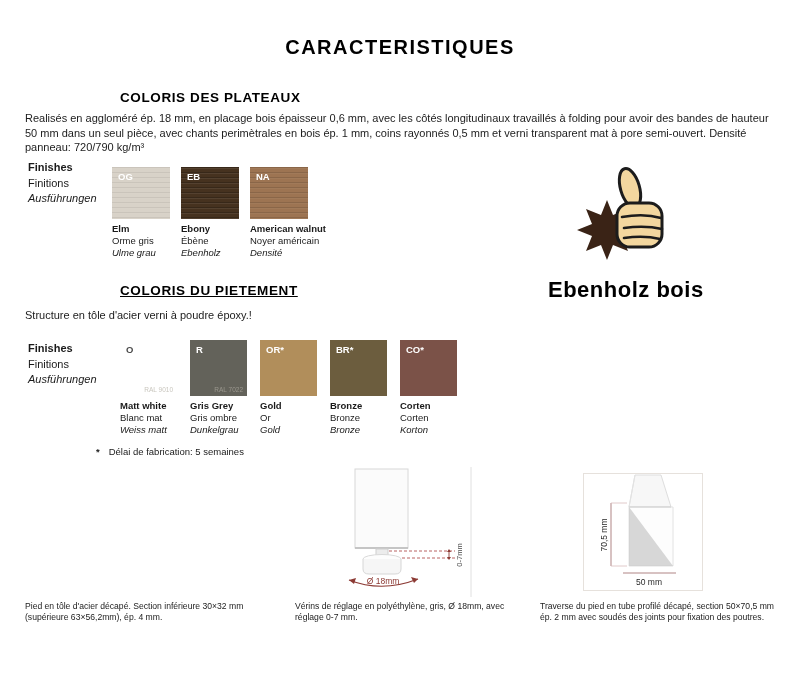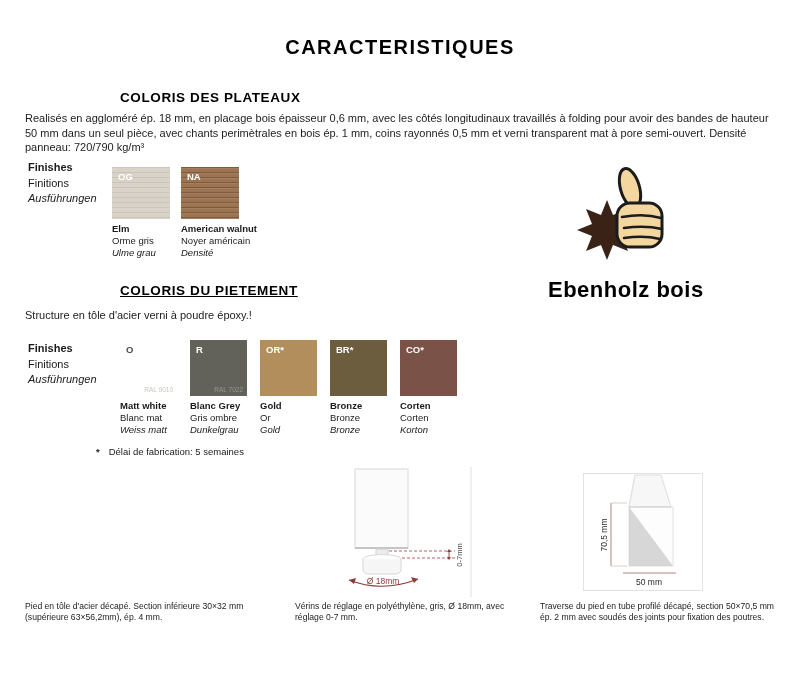--- a/index.html
+++ b/index.html
@@ -61,20 +61,30 @@
       <div class="swatch wood" style="width: 58px; height: 52px; background-color: rgb(216, 210, 200);">
         <span class="swatch-code">OG</span>
       </div>
       <div class="swatch-names">
         <div class="n-en">Elm</div>
         <div class="n-fr">Orme gris</div>
         <div class="n-de">Ulme grau</div>
       </div>
     </div>
     <div class="swatch-col" style="width:58px;">
+      <div class="swatch wood" style="width: 58px; height: 52px; background-color: rgb(70, 50, 31);">
+        <span class="swatch-code">EB</span>
+      </div>
+      <div class="swatch-names">
+        <div class="n-en">Ebony</div>
+        <div class="n-fr">Ébène</div>
+        <div class="n-de">Ebenholz</div>
+      </div>
+    </div>
+    <div class="swatch-col" style="width:58px;">
       <div class="swatch wood" style="width: 58px; height: 52px; background-color: rgb(157, 116, 82);">
         <span class="swatch-code">NA</span>
       </div>
       <div class="swatch-names">
         <div class="n-en">American walnut</div>
         <div class="n-fr">Noyer américain</div>
         <div class="n-de">Densité</div>
       </div>
     </div>
   </div>
@@ -112,21 +122,21 @@
         <div class="n-fr">Blanc mat</div>
         <div class="n-de">Weiss matt</div>
       </div>
     </div>
     <div class="swatch-col" style="width:57px;">
       <div class="swatch" style="width: 57px; height: 56px; background-color: rgb(99, 98, 90);">
         <span class="swatch-code">R</span>
         <span class="swatch-ral">RAL 7022</span>
       </div>
       <div class="swatch-names">
-        <div class="n-en">Blanc Grey</div>
+        <div class="n-en">Gris Grey</div>
         <div class="n-fr">Gris ombre</div>
         <div class="n-de">Dunkelgrau</div>
       </div>
     </div>
     <div class="swatch-col" style="width:57px;">
       <div class="swatch" style="width: 57px; height: 56px; background-color: rgb(177, 142, 91);">
         <span class="swatch-code">OR*</span>
       </div>
       <div class="swatch-names">
         <div class="n-en">Gold</div>

